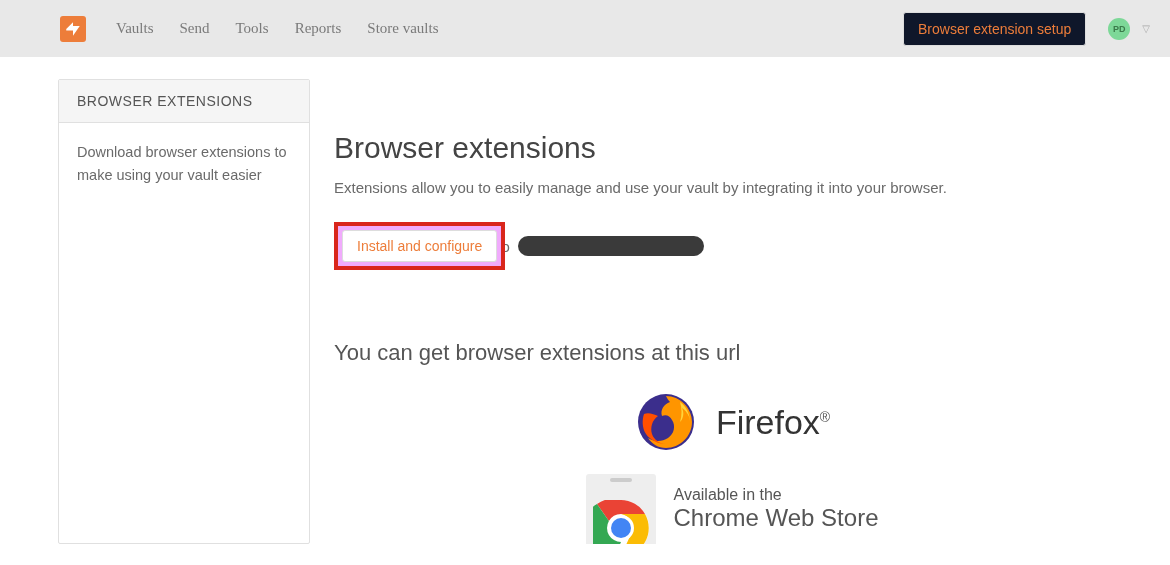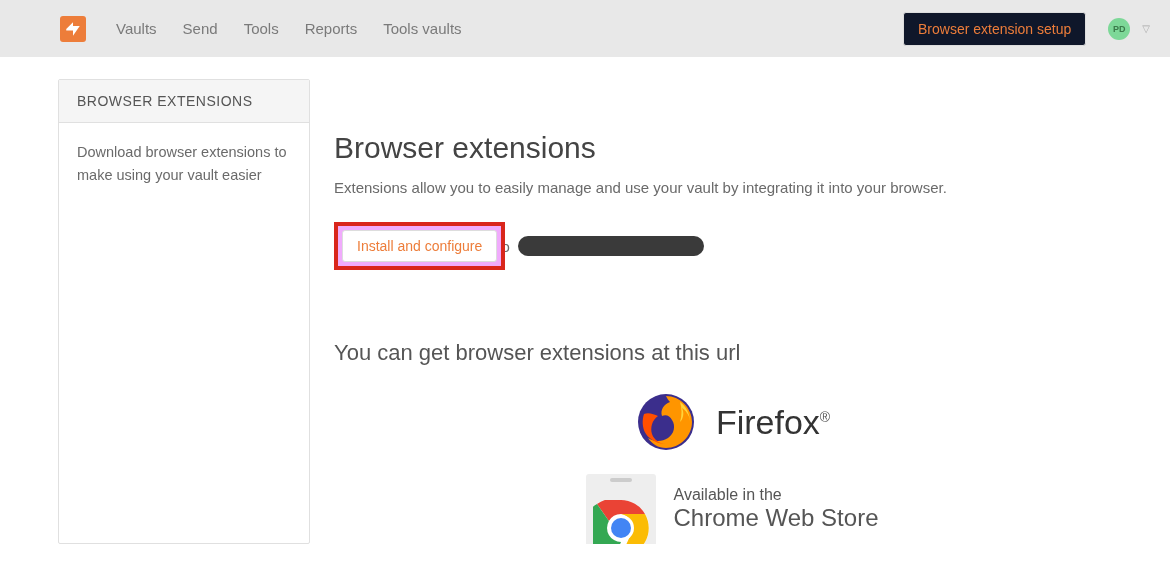--- a/index.html
+++ b/index.html
@@ -2,21 +2,21 @@
 <html><head>
 <meta charset="utf-8">
 <style>
 * { box-sizing: border-box; margin: 0; padding: 0; }
 body { font-family: -apple-system, BlinkMacSystemFont, "Segoe UI", Helvetica, Arial, sans-serif; background: #fff; color: #333; width: 1170px; }
 
 .topbar { background: #e8e8e8; height: 57px; display: flex; align-items: center; padding: 0 20px 0 60px; }
 .logo { width: 26px; height: 26px; background: #ed7d3a; border-radius: 3px; display: flex; align-items: center; justify-content: center; margin-right: 30px; }
 .logo svg { width: 18px; height: 18px; }
 .nav-links { display: flex; gap: 26px; flex: 1; }
-.nav-link { color: #7a7a7a; font-size: 15px; text-decoration: none; cursor: pointer; }
+.nav-link { color: #7a7a7a; font-size: 15px; text-decoration: none; cursor: pointer; font-family: Liberation Serif, serif; }
 .top-right { display: flex; align-items: center; gap: 12px; }
 .ext-setup-btn { background: #0f172a; border: 1px solid #ddd; border-radius: 3px; padding: 8px 14px; color: #ed7d3a; font-size: 14px; cursor: pointer; }
 .avatar { width: 22px; height: 22px; border-radius: 50%; background: #7dd898; color: #3a7a4a; font-size: 9px; font-weight: 600; display: flex; align-items: center; justify-content: center; margin-left: 10px; }
 .caret { color: #aaa; font-size: 10px; }
 
 .page { display: flex; padding: 22px 0 0 58px; gap: 24px; }
 
 .sidebar { width: 252px; border: 1px solid #e0e0e0; border-radius: 2px; }
 .sidebar-header { background: #f5f5f5; border-bottom: 1px solid #e0e0e0; padding: 13px 18px; font-size: 14px; letter-spacing: 0.5px; color: #555; }
 .sidebar-body { padding: 18px; font-size: 14.5px; color: #6a6a6a; line-height: 1.6; }
@@ -54,21 +54,21 @@
   <div class="logo">
     <svg viewBox="0 0 24 24">
         <path d="M3 12 L12 3 L12 8 L21 8 L12 21 L12 14 L3 14 Z" fill="#fff"></path>
       </svg>
   </div>
   <div class="nav-links">
     <a class="nav-link">Vaults</a>
     <a class="nav-link">Send</a>
     <a class="nav-link">Tools</a>
     <a class="nav-link">Reports</a>
-    <a class="nav-link">Tools vaults</a>
+    <a class="nav-link">Store vaults</a>
   </div>
   <div class="top-right">
     <button class="ext-setup-btn">Browser extension setup</button>
     <div class="avatar">PD</div>
     <span class="caret">▽</span>
   </div>
 </div>
 
 <div class="page">
   <div class="sidebar">

